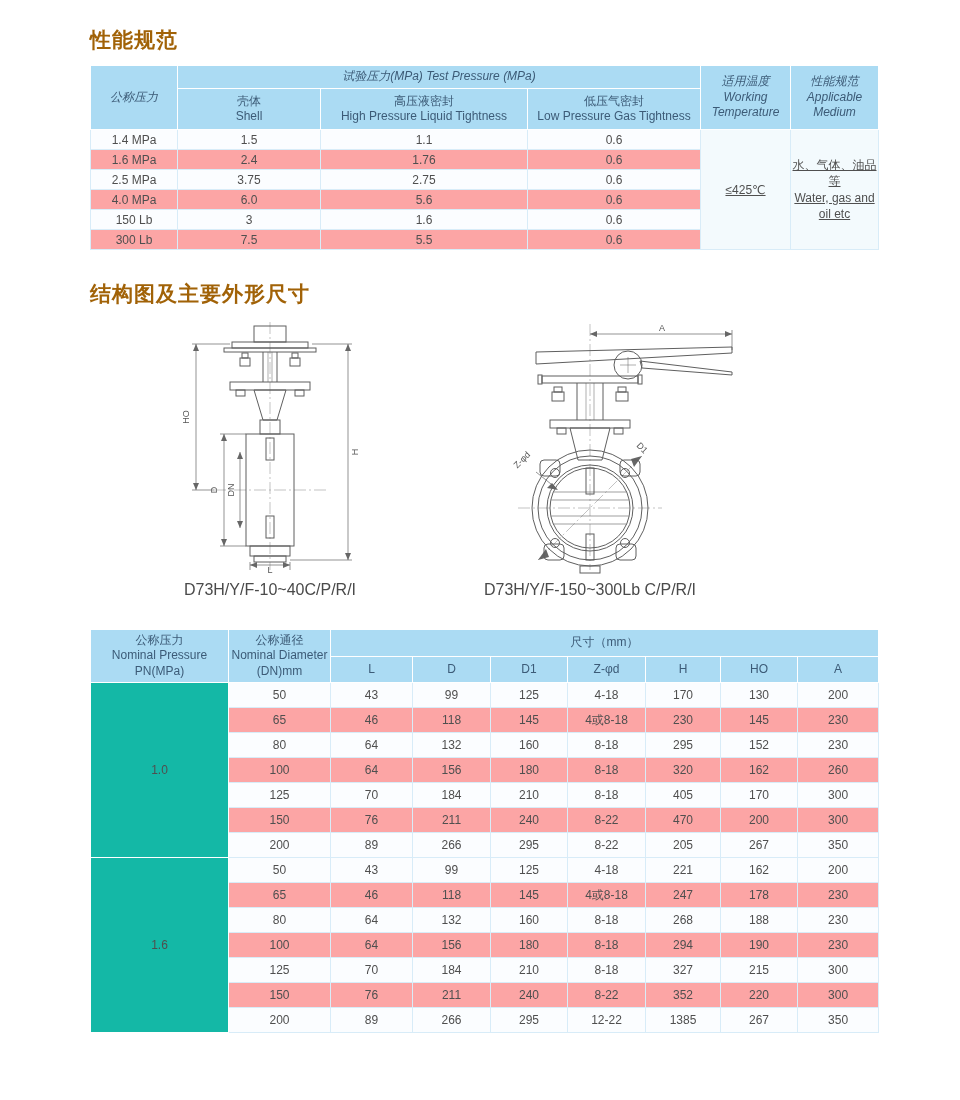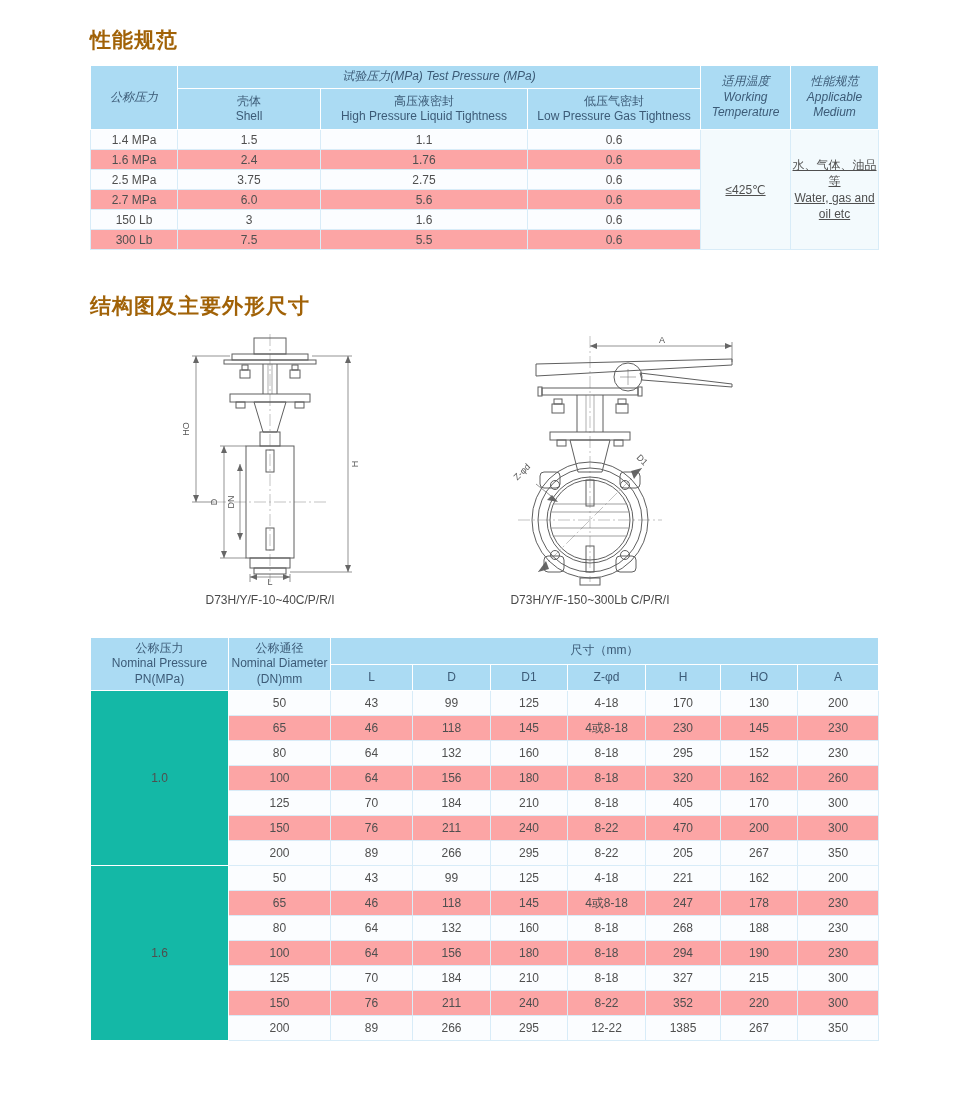--- a/index.html
+++ b/index.html
@@ -14,25 +14,25 @@
   thead th{background:#abdbf3;color:#3c5b77;font-size:12px;line-height:1.3;border:1px solid #ffffff;}
   tbody td{font-size:12px;color:#4f4f4f;background:#fbfdff;border:1px solid #d8ecf8;}
   tr.alt td{background:#fca5a5;}
 
   .spec-table{margin-top:13px;}
   .spec-table thead tr.band1 th{height:22px;font-style:italic;}
   .spec-table thead tr.band2 th{height:40px;}
   .spec-table tbody td{height:19px;}
   .spec-table td.merged{background:#f3fafd;font-size:12px;line-height:1.35;text-decoration:underline;}
 
-  .sec2{margin-top:44px;}
+  .sec2{margin-top:32px;}
 
   .drawings{display:flex;margin-top:14px;padding-left:70px;gap:60px;}
   .drawings figure{margin:0;text-align:center;}
-  .drawings figcaption{font-size:12px;color:#4a4a4a;margin-top:3px;}
+  .drawings figcaption{font-size:16px;color:#4a4a4a;margin-top:3px;}
   svg text{font-family:"Liberation Sans","DejaVu Sans",sans-serif;font-size:9px;fill:#555;}
 
   .dim-table{margin-top:30px;}
   .dim-table thead tr.band1 th{height:26px;}
   .dim-table thead tr.band2 th{height:25px;}
   .dim-table tbody td{height:24px;}
   .dim-table td.pn{background:#14b8a6;border:1px solid #ffffff;}
 </style>
 </head>
 <body>
@@ -79,21 +79,21 @@
             <td>1.76</td>
             <td>0.6</td>
           </tr>
           <tr>
             <td>2.5 MPa</td>
             <td>3.75</td>
             <td>2.75</td>
             <td>0.6</td>
           </tr>
           <tr class="alt">
-            <td>2.7 MPa</td>
+            <td>4.0 MPa</td>
             <td>6.0</td>
             <td>5.6</td>
             <td>0.6</td>
           </tr>
           <tr>
             <td>150 Lb</td>
             <td>3</td>
             <td>1.6</td>
             <td>0.6</td>
           </tr>

